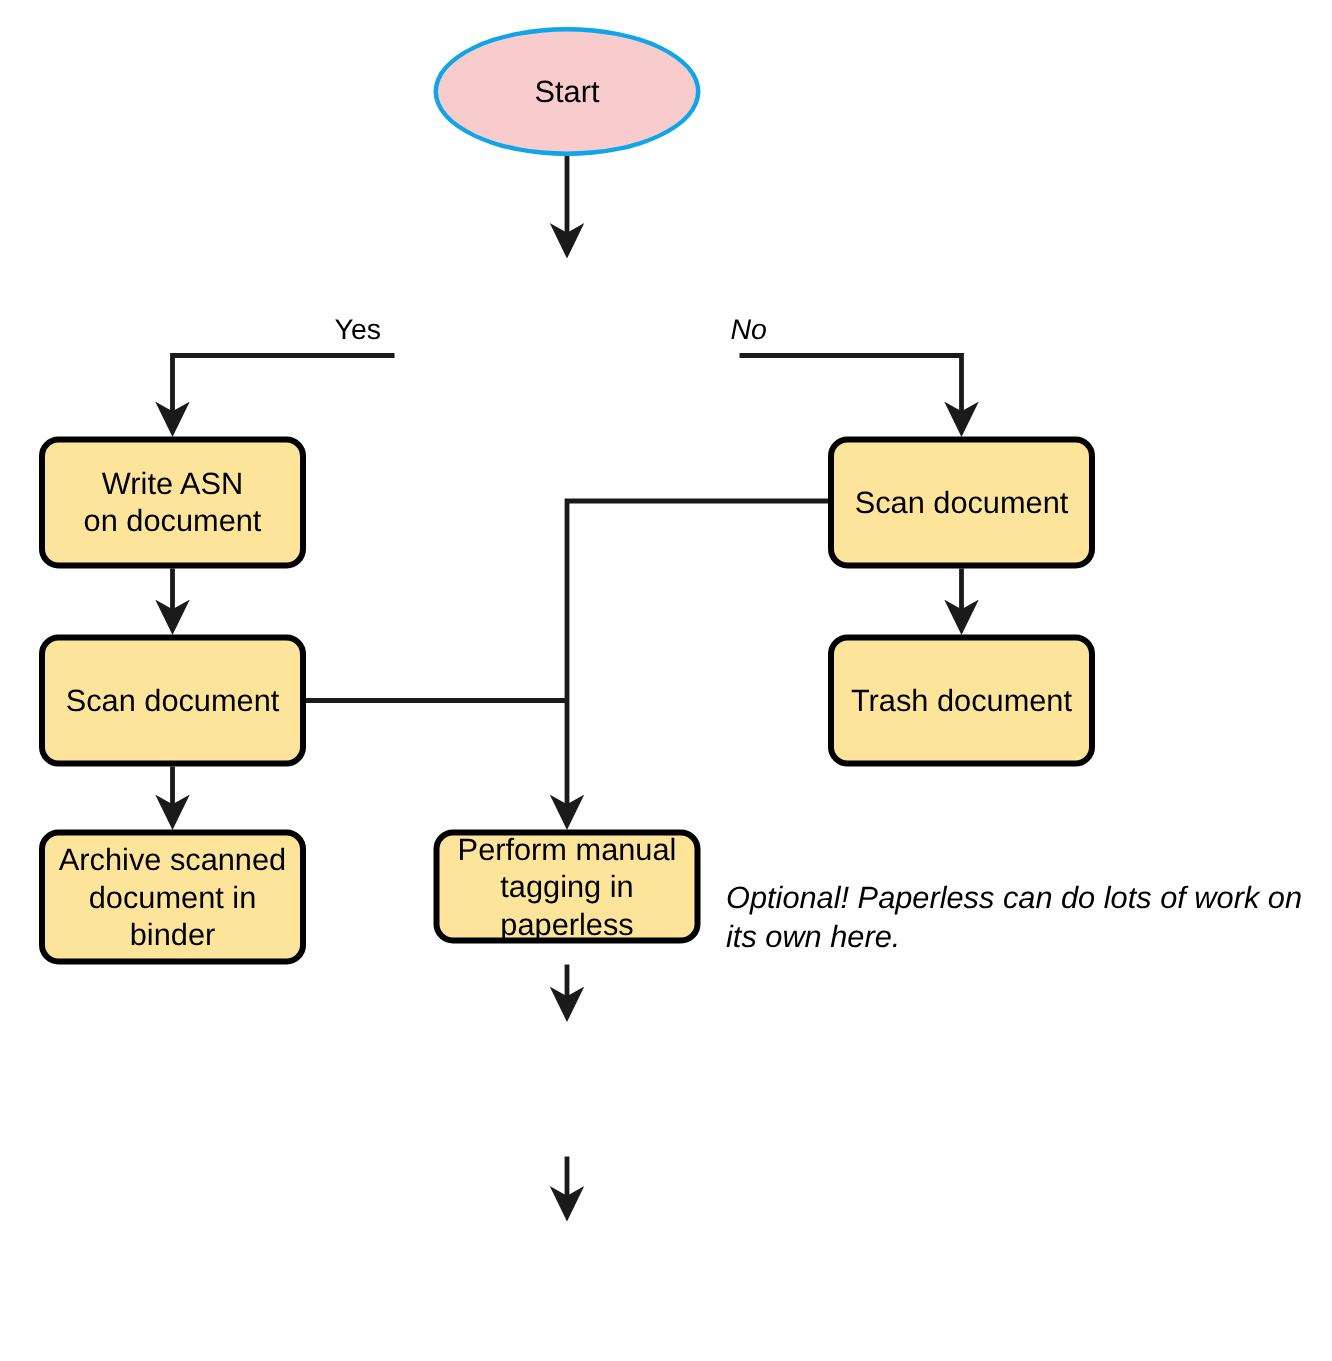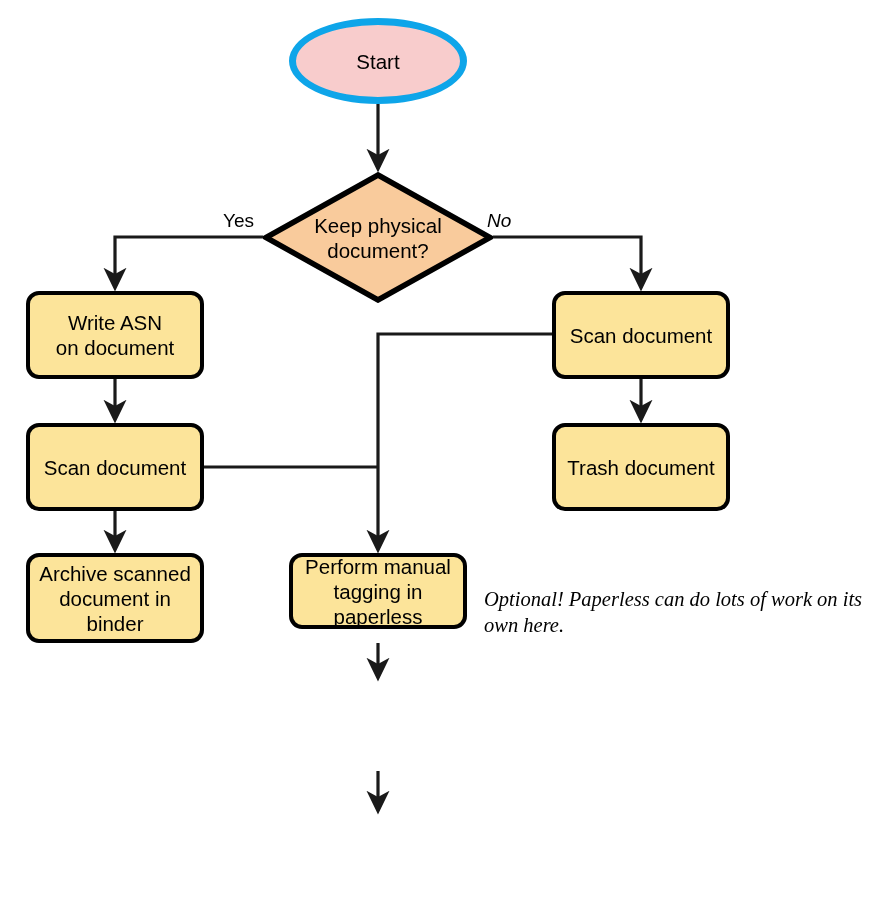--- a/index.html
+++ b/index.html
@@ -38,21 +38,21 @@
     line-height: 25px;
     white-space: pre-line;
     z-index: 3;
   }
   .node-process {
     border: 4px solid #000000;
     border-radius: 13px;
     background: #fce49a;
   }
   .node-terminal {
-    border: 7px solid #0ea5e9;
+    border: 3px solid #0ea5e9;
     border-radius: 50%;
     background: #f8cccc;
   }
   .node-decision {
     background: transparent;
     border: none;
   }
   .decision-shape {
     position: absolute;
     left: 0;
@@ -112,27 +112,20 @@
 
     <path d="M378,643 L378,675" stroke="#1a1a1a" stroke-width="3.2" fill="none" marker-end="url(#arrowhead)"></path>
 
     <path d="M378,771 L378,808" stroke="#1a1a1a" stroke-width="3.2" fill="none" marker-end="url(#arrowhead)"></path>
   </svg>
 
   <div class="node node-terminal" style="left:289px; top:18px; width:178px; height:86px;">
     <span>Start</span>
   </div>
 
-  <div class="node node-decision" style="left:263px; top:172px; width:230px; height:131px;">
-    <svg class="decision-shape" viewBox="0 0 230 131" preserveAspectRatio="none">
-      <polygon points="115,3 227,65.5 115,128 3,65.5" fill="#f9cb9c" stroke="#000000" stroke-width="5.5" stroke-linejoin="miter"></polygon>
-    </svg>
-    <span class="decision-label">Keep physical
-document?</span>
-  </div>
 
   <div class="edge-label" style="left:211px; top:210px;margin-left:12px;">
     <span>Yes</span>
   </div>
 
   <div class="edge-label" style="left:487px; top:210px;font-style:italic;">
     <span>No</span>
   </div>
 
   <div class="node node-process" style="left:26px; top:291px; width:178px; height:88px;">
@@ -159,17 +152,17 @@
   </div>
 
   <div class="node node-process" style="left:289px; top:553px; width:178px; height:76px;">
     <span>Perform manual
 tagging in
 paperless</span>
   </div>
 
 
 
-  <div class="annotation" style="left:484px; top:586px; width:404px;font-family:Liberation Serif, serif;">
+  <div class="annotation" style="left:484px; top:586px; width:404px;">
     <span>Optional! Paperless can do lots of work on its own here.</span>
   </div>
 
 </div>
 
 </body></html>

